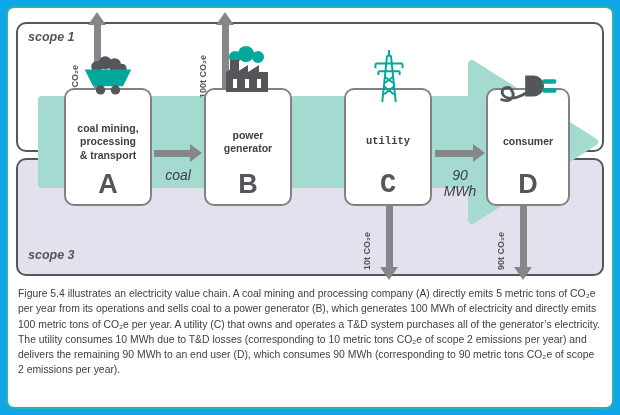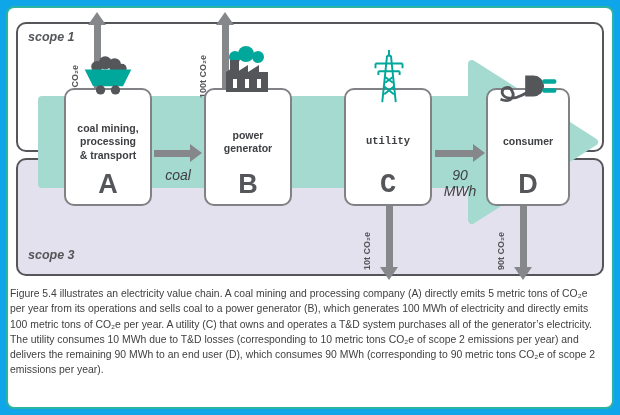--- a/index.html
+++ b/index.html
@@ -44,21 +44,21 @@
                 display: flex; align-items: center; justify-content: flex-start; }
 
   .flow { position: absolute; top: 136px; height: 38px; z-index: 3; }
   .flow .body { position: absolute; left: 0; top: 6px; height: 7px; background: #85878a; }
   .flow .head { position: absolute; top: 0; width: 0; height: 0;
                 border-top: 9.5px solid transparent; border-bottom: 9.5px solid transparent;
                 border-left: 12px solid #85878a; }
   .flow .flow-label { position: absolute; top: 23px; left: 0; width: 100%; text-align: center;
                       font-style: italic; font-size: 14px; color: #3f4043; }
 
-  .caption { position: absolute; left: 2px; right: 10px; top: 278px;
+  .caption { position: absolute; left: 10px; right: 10px; top: 278px;
              font-size: 10.4px; line-height: 1.47; color: #414042; }
 </style>
 </head>
 <body>
 
 <div id="app">
   <div class="frame">
     <div class="diagram">
 
       <div class="scope-box scope1"></div>

